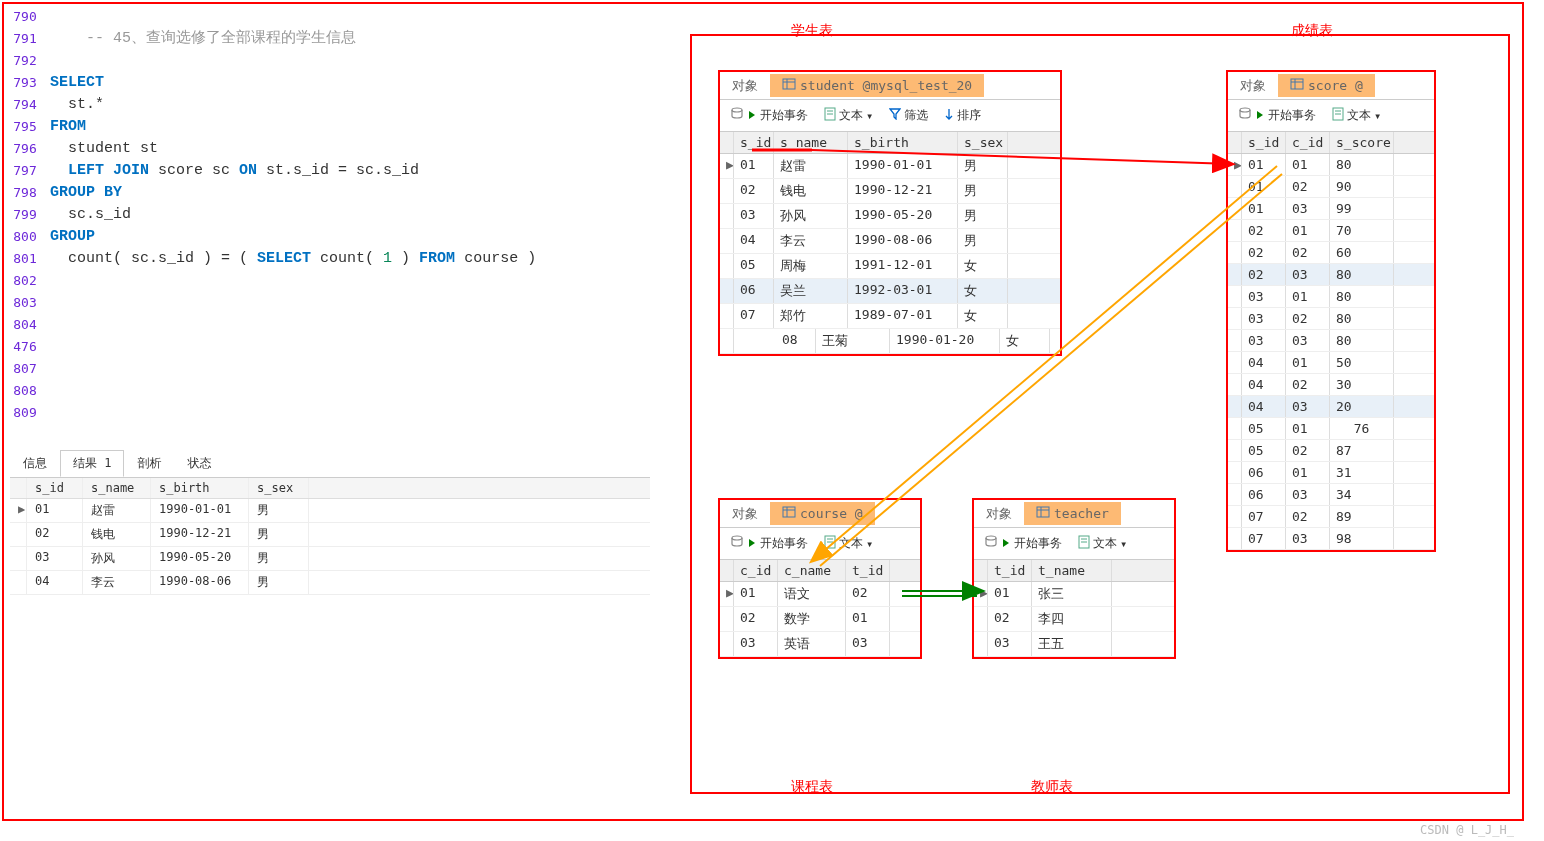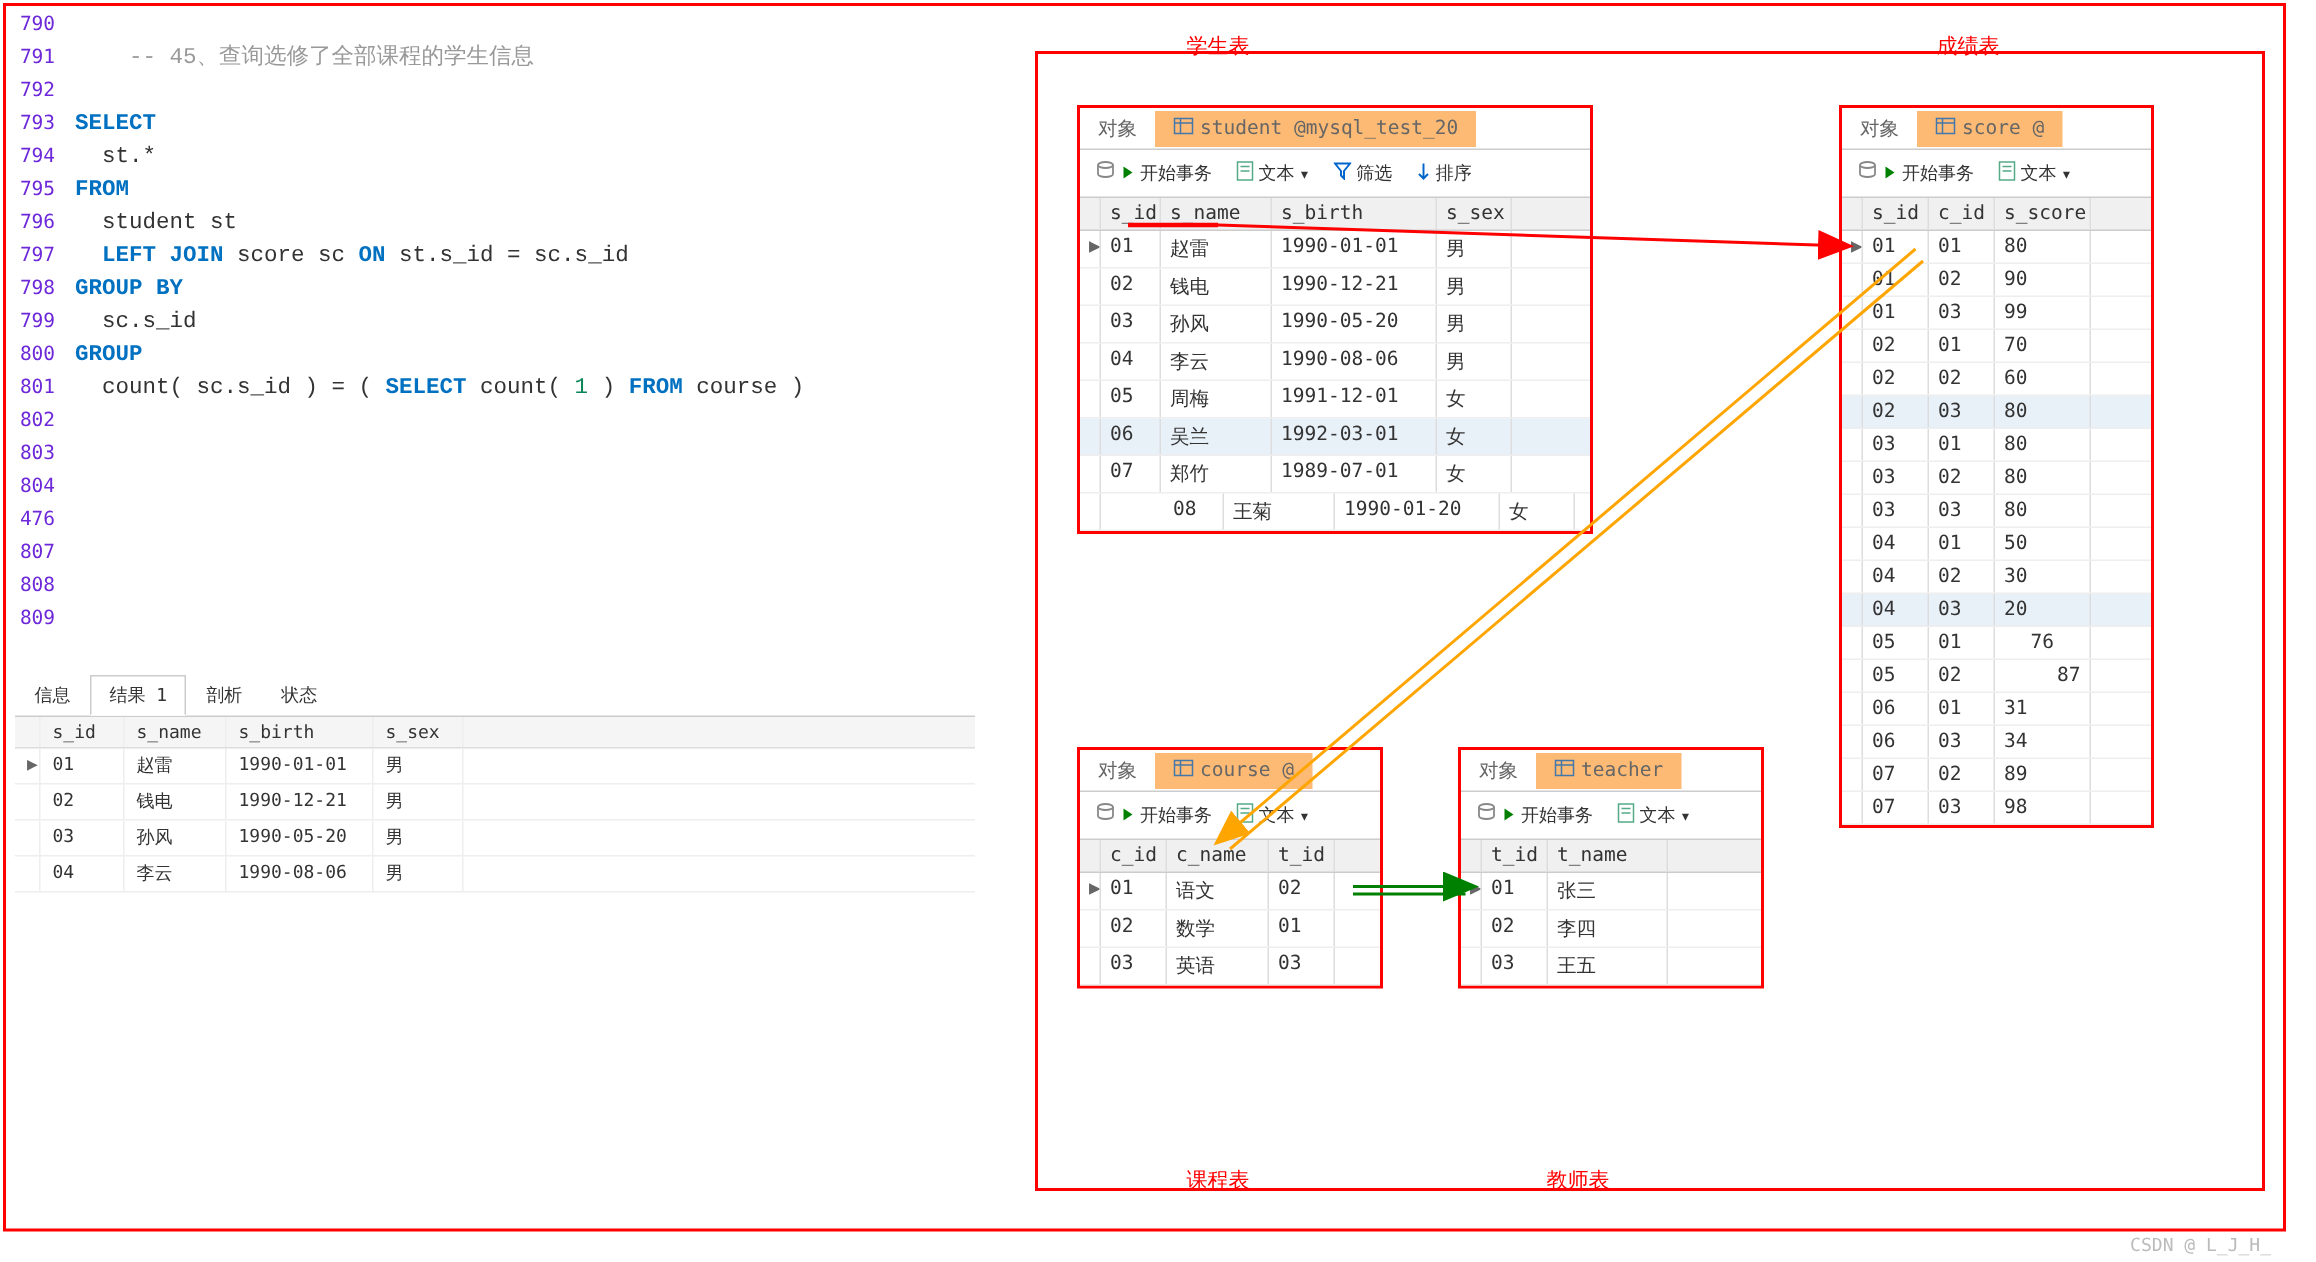--- a/index.html
+++ b/index.html
@@ -405,21 +405,21 @@
         <div class="db-row">
           <div class="db-cell row-ptr"></div>
           <div class="db-cell" style="width: 44px;">05</div>
           <div class="db-cell" style="width: 44px;">01</div>
           <div class="db-cell" style="width: 64px; text-align: center;">76</div>
         </div>
         <div class="db-row">
           <div class="db-cell row-ptr"></div>
           <div class="db-cell" style="width: 44px;">05</div>
           <div class="db-cell" style="width: 44px;">02</div>
-          <div class="db-cell" style="width: 64px; text-align: right;">87</div>
+          <div class="db-cell" style="width: 64px;">87</div>
         </div>
         <div class="db-row">
           <div class="db-cell row-ptr"></div>
           <div class="db-cell" style="width: 44px;">06</div>
           <div class="db-cell" style="width: 44px;">01</div>
           <div class="db-cell" style="width: 64px;">31</div>
         </div>
         <div class="db-row">
           <div class="db-cell row-ptr"></div>
           <div class="db-cell" style="width: 44px;">06</div>

